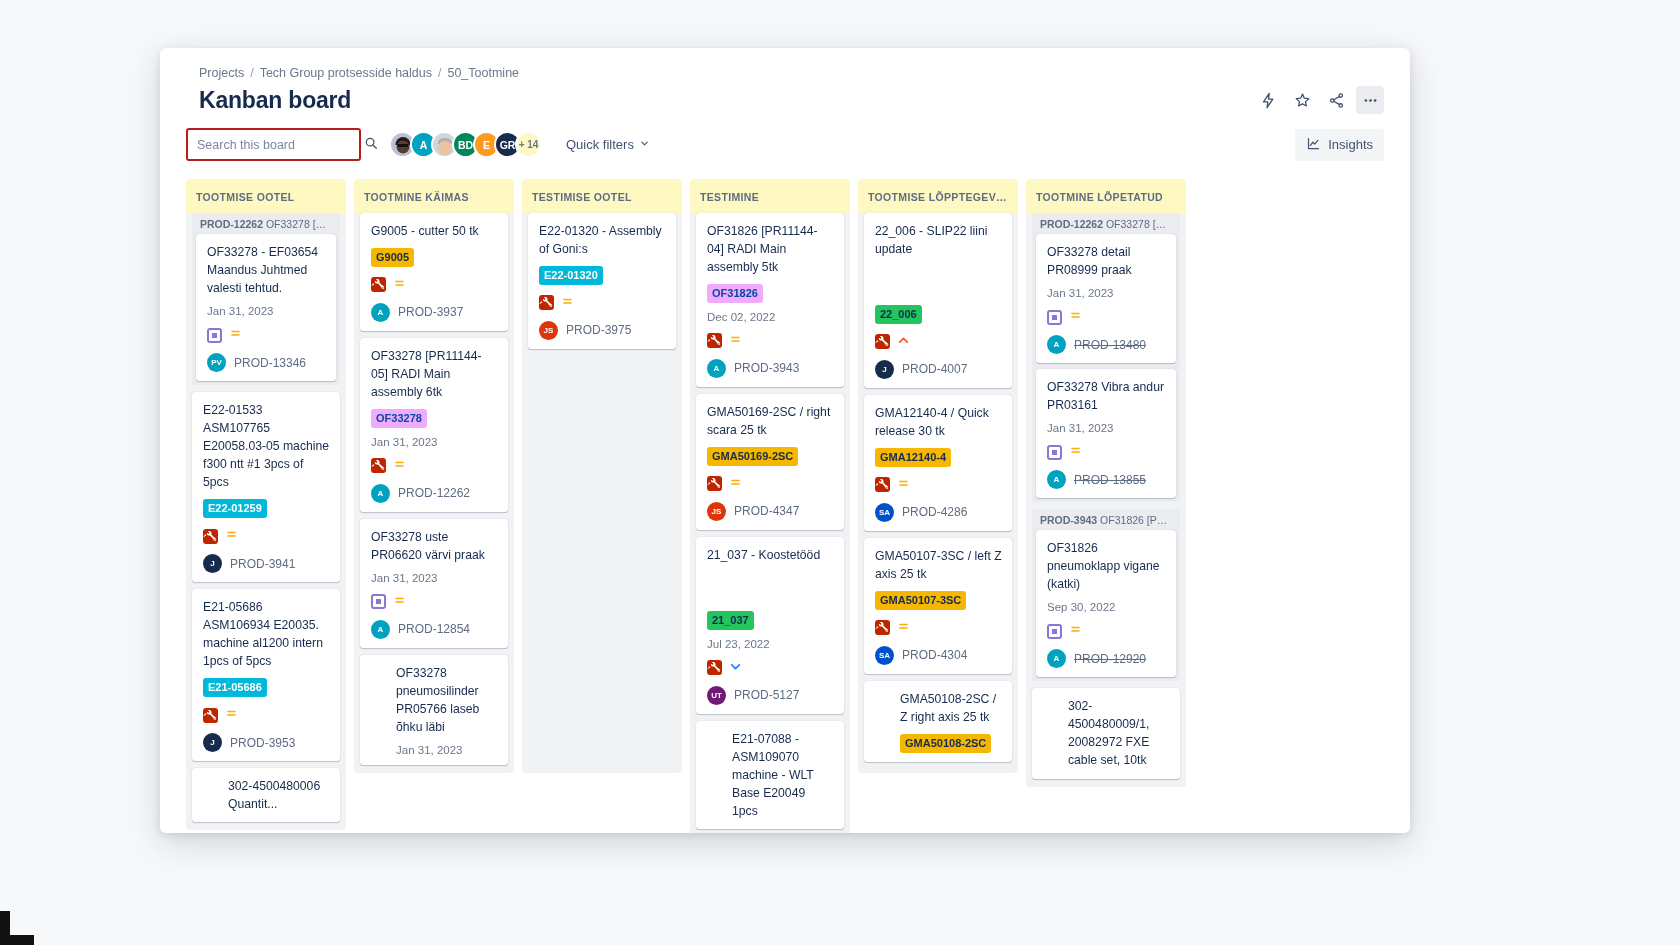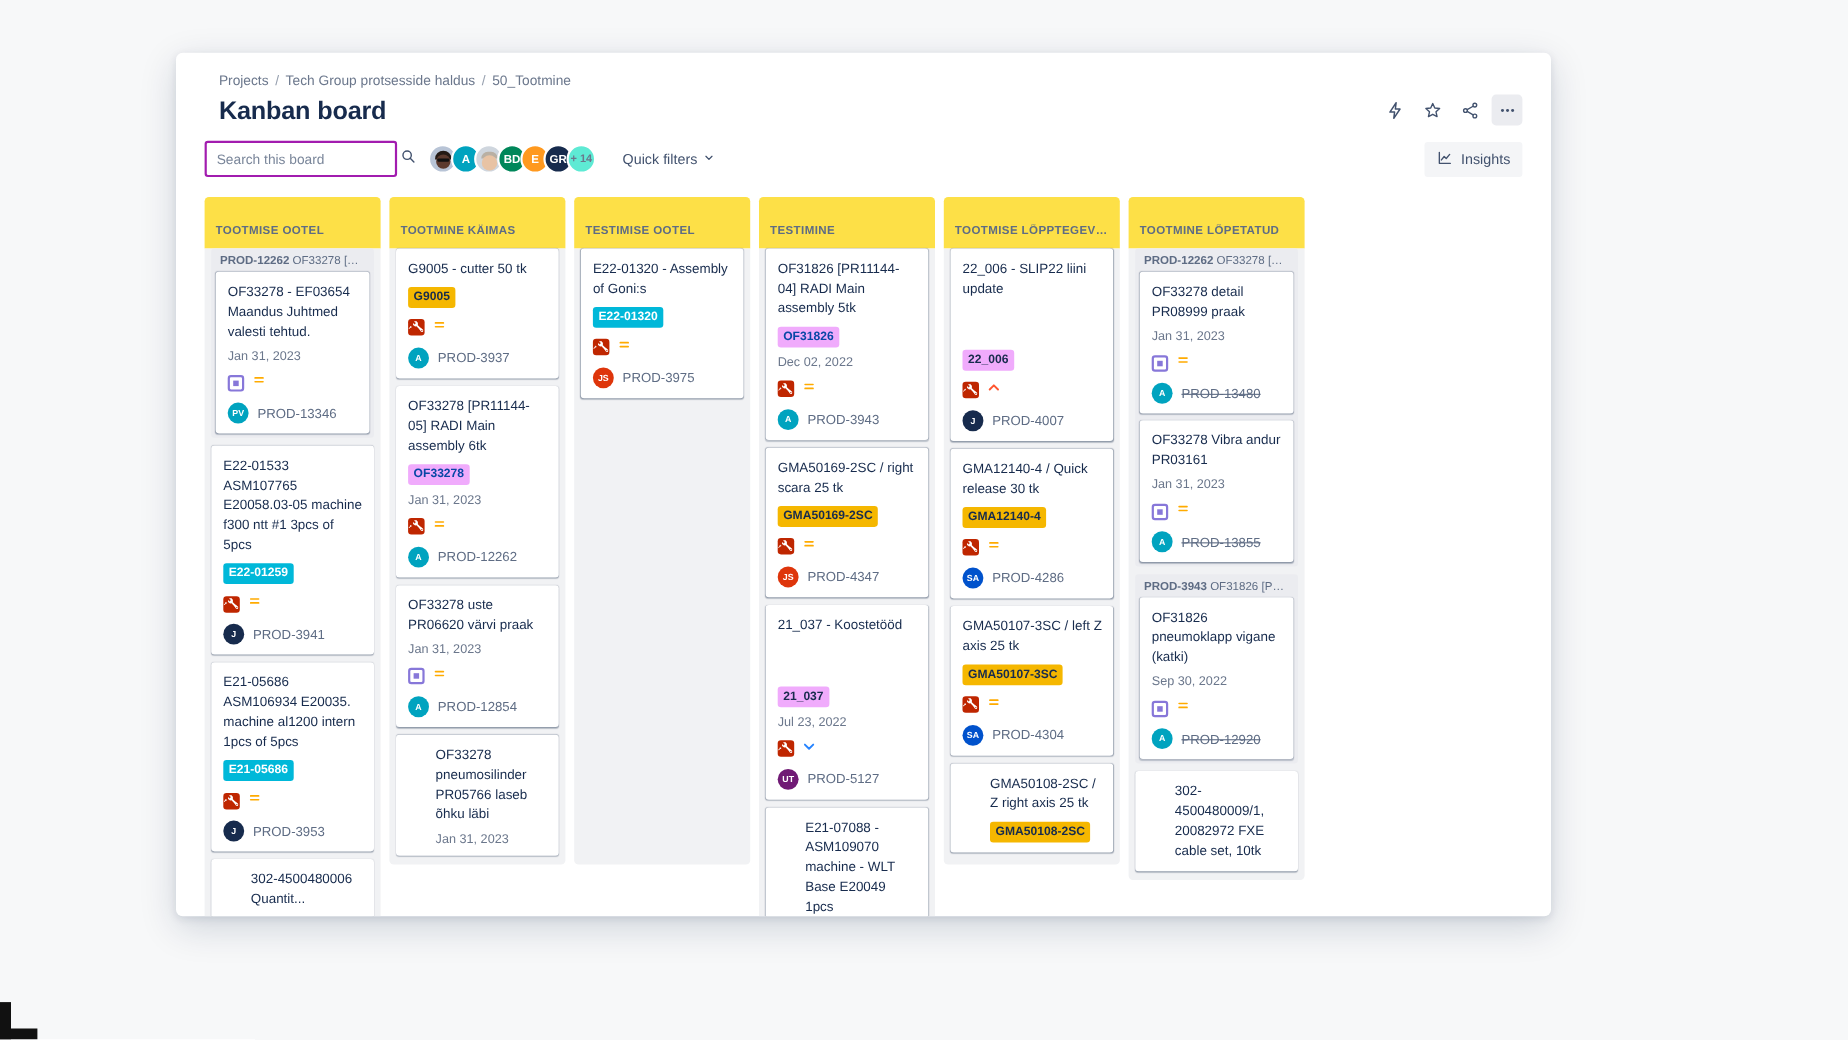--- a/index.html
+++ b/index.html
@@ -37,39 +37,39 @@
     width:28px; height:28px; border-radius:4px; display:flex;
     align-items:center; justify-content:center; color:#42526e; background:transparent;
     border:none; cursor:pointer;
   }
   .icon-btn.active { background:#ebecf0; }
   .icon-btn svg { display:block; }
 
   
   .toolbar { display:flex; align-items:center; padding: 14px 26px 12px 26px; gap:14px; }
   .search-box {
-    width: 175px; height: 33px; border:2px solid #a21caf; border-radius:3px;
+    width: 175px; height: 33px; border:2px solid #b91c1c; border-radius:3px;
     background:#fff; display:flex; align-items:center; padding:0 9px; gap:6px;
   }
   .search-box input {
     border:none; outline:none; font-size:12.5px; color:#172b4d; flex:1;
     font-family:"Liberation Sans", sans-serif; background:transparent;
   }
   .search-box input::placeholder { color:#7a869a; }
   .search-ico { color:#42526e; flex-shrink:0; }
 
   .avatars { display:flex; align-items:center; padding-left:14px; }
   .av {
     width:27px; height:27px; border-radius:50%; margin-left:-6px;
     border:2px solid #fff; display:flex; align-items:center; justify-content:center;
     font-size:10.5px; font-weight:700; color:#fff; position:relative; overflow:hidden;
     cursor:pointer; flex-shrink:0;
   }
   .av:first-child { margin-left:0; }
-  .av.more { background:#5eead4; color:#6b778c; font-weight:600; font-size:10px; }
+  .av.more { background:#fef9c3; color:#6b778c; font-weight:600; font-size:10px; }
   .av-photo { background:#b8c4d6; }
   .av-photo .face { position:absolute; width:13px; height:13px; border-radius:50%; background:#5c3a2e; left:50%; top:52%; transform:translate(-50%,-35%); }
   .av-photo .hair { position:absolute; width:15px; height:8px; border-radius:8px 8px 0 0; background:#241a15; left:50%; top:18%; transform:translateX(-50%); }
   .av-photo .glasses { position:absolute; width:11px; height:3px; background:#111; left:50%; top:46%; transform:translateX(-50%); border-radius:1px; }
   .av-photo2 { background:#cfd6de; }
   .av-photo2 .face2 { position:absolute; width:14px; height:14px; border-radius:50%; background:#e8c3a4; left:50%; top:55%; transform:translate(-50%,-35%); }
   .av-photo2 .hair2 { position:absolute; width:15px; height:6px; border-radius:7px 7px 0 0; background:#b9b0a4; left:50%; top:22%; transform:translateX(-50%); }
 
   .qf-btn {
     height:32px; padding:0 10px; border-radius:3px; background:transparent;
@@ -82,21 +82,21 @@
     font-weight:500; cursor:pointer; border:none; font-family:"Liberation Sans",sans-serif;
   }
 
   
   .board {
     display:flex; gap:8px; padding: 6px 0 0 26px; align-items:flex-start;
     height: 660px; overflow:hidden;
   }
   .col { width: 160px; flex-shrink:0; display:flex; flex-direction:column; }
   .col-head {
-    background:#fde047; border-radius:4px 4px 0 0; padding:25px 10px 10px 10px;
+    background:#fef9c3; border-radius:4px 4px 0 0; padding:12px 10px 10px 10px;
   }
   .col-title {
     font-size:10.5px; font-weight:600; color:#5e6c84; letter-spacing:0.35px;
     text-transform:uppercase; white-space:nowrap; overflow:hidden; text-overflow:ellipsis;
   }
   .col-body {
     background:#f1f2f4; border-radius:0 0 4px 4px; padding:0 6px 8px 6px;
     display:flex; flex-direction:column; gap:7px; min-height:560px;
   }
 
@@ -115,21 +115,21 @@
     cursor:pointer; position:relative;
   }
   .card-title { font-size:12.2px; line-height:1.48; color:#172b4d; word-wrap:break-word; }
   .lbl {
     display:inline-block; margin-top:8px; padding:2px 5px; border-radius:3px;
     font-size:11px; font-weight:600; line-height:1.35;
   }
   .lbl.teal { background:#00b8d9; color:#fff; }
   .lbl.yellow { background:#f5b700; color:#172b4d; }
   .lbl.blue { background:#f0abfc; color:#0747a6; }
-  .lbl.salmon { background:#f0abfc; color:#172b4d;margin-top:47px; }
+  .lbl.salmon { background:#22c55e; color:#172b4d;margin-top:47px; }
   .date { font-size:11.5px; color:#6b778c; margin-top:8px; }
   .meta { display:flex; align-items:center; gap:7px; margin-top:9px; }
   .type-ico { width:15px; height:15px; border-radius:3px; display:flex; align-items:center; justify-content:center; flex-shrink:0; }
   .type-ico.bug { background:#bf2600; }
   .type-ico.bug::after { content:"🔧"; font-size:9px; line-height:1; filter: grayscale(1) brightness(4); }
   .type-ico.task { background:#fff; border:2px solid #8777d9; border-radius:3px; }
   .type-ico.task .inner { width:5px; height:5px; background:#8777d9; }
   .prio { flex-shrink:0; }
   .footer-row { display:flex; align-items:center; gap:8px; margin-top:9px; }
   .c-av {

